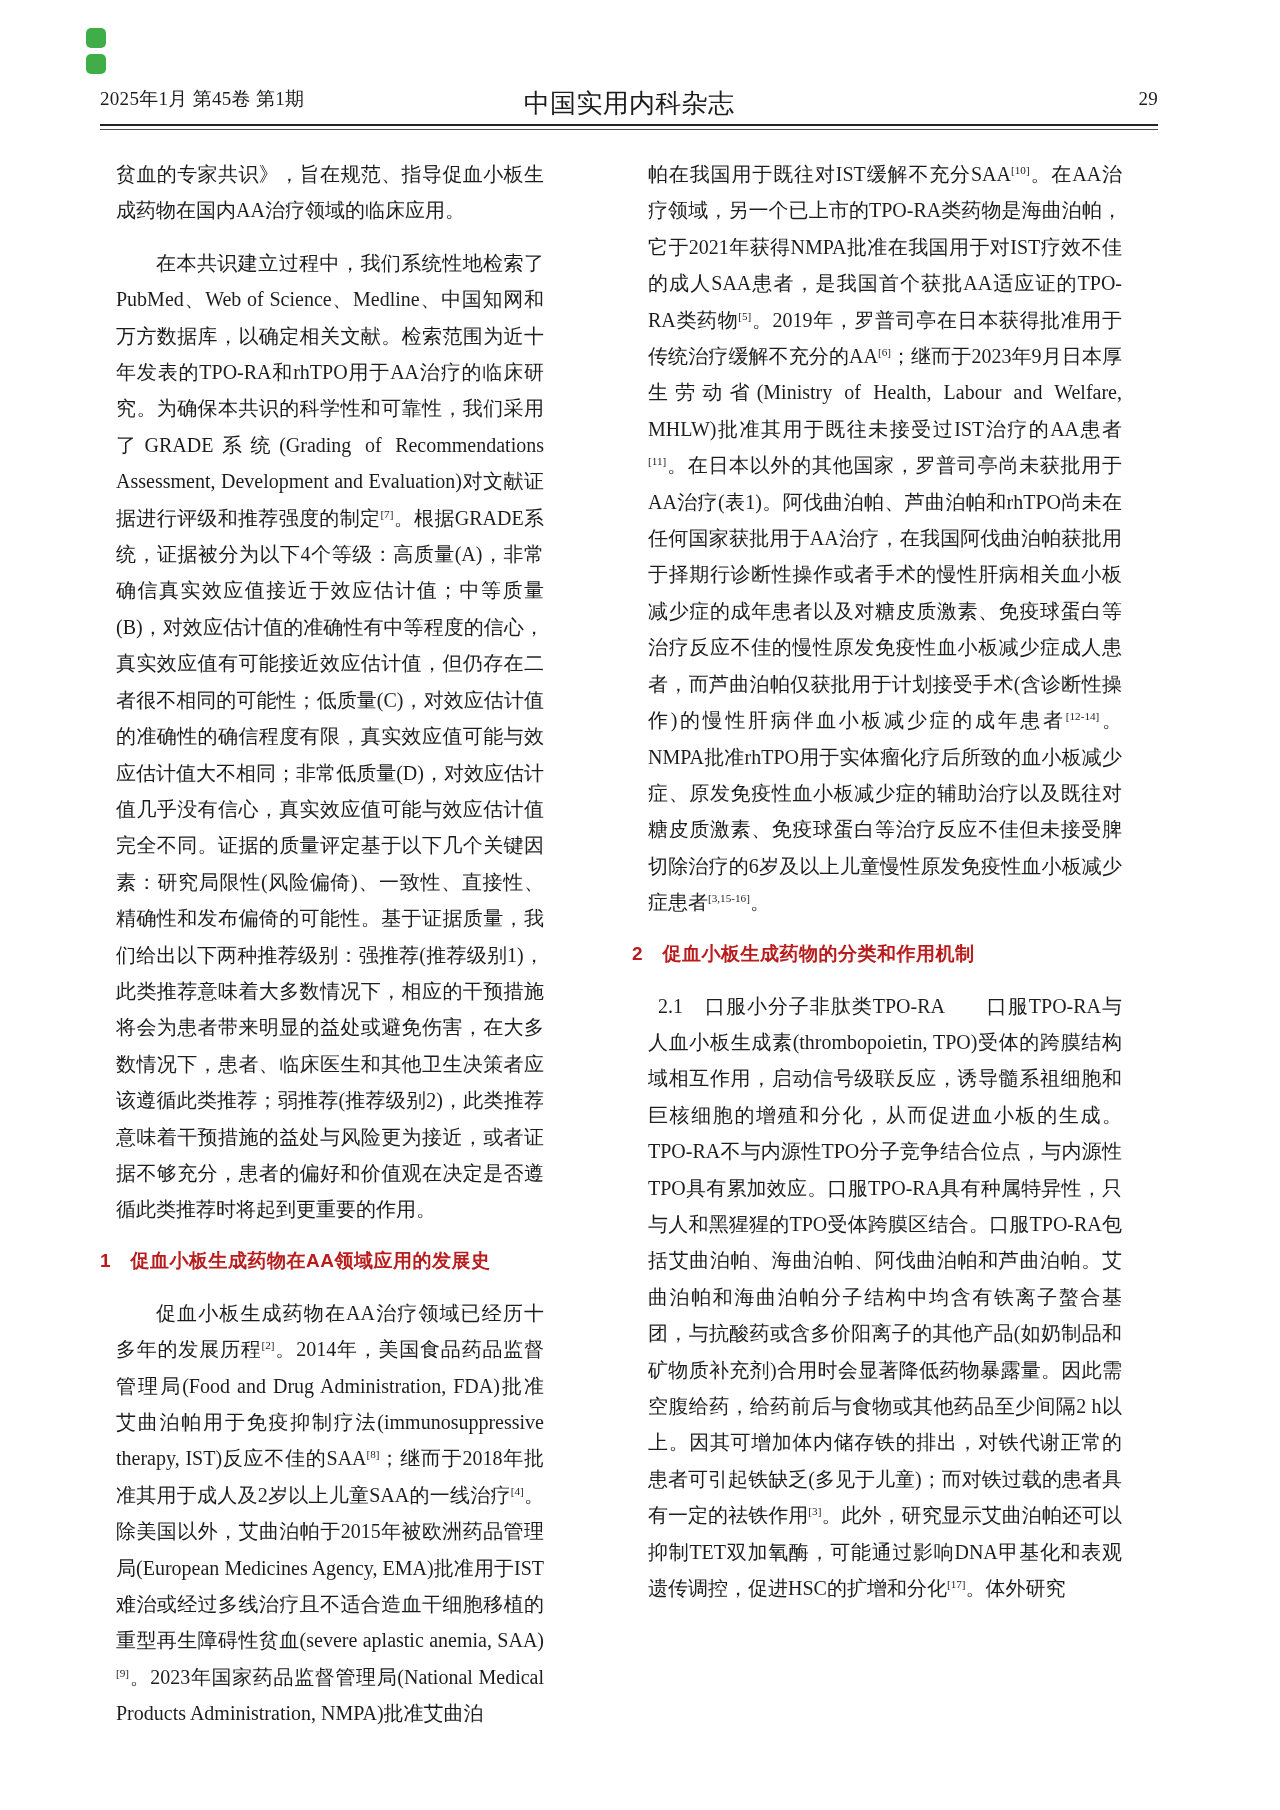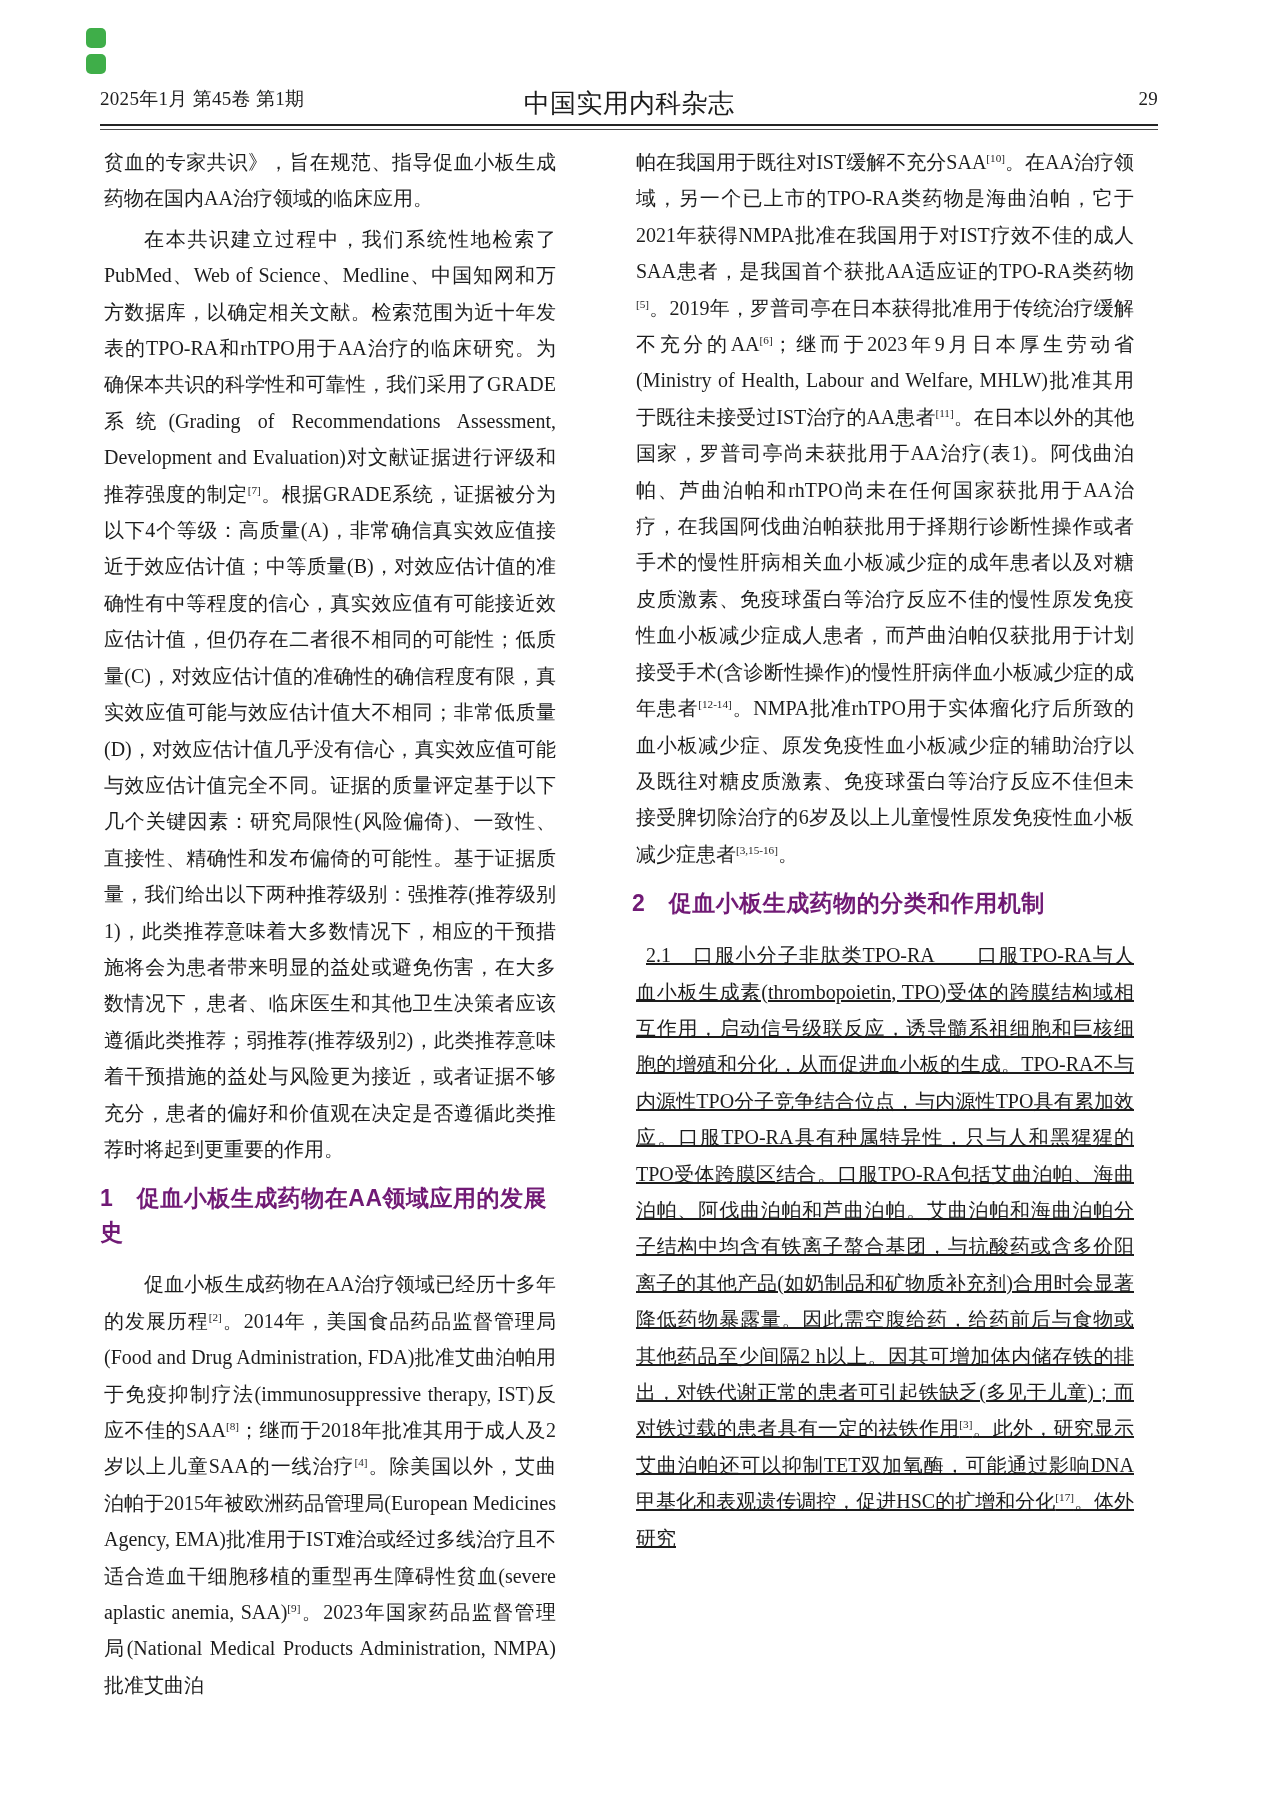--- a/index.html
+++ b/index.html
@@ -52,32 +52,32 @@
   }
   .col {
     position: absolute;
     top: 140px;
     text-align: justify;
     font-size: 20px;
     line-height: 36.4px;
   }
   .col-left  { left: 100px; width: 460px; }
   .col-right { left: 632px; width: 506px; }
-  .col p { margin: 4px; }
+  .col p { margin: 16px; }
   .col p.indent { text-indent: 2em; }
-  .col p.indent-sm { text-indent: 0.5em; text-decoration: underline; }
+  .col p.indent-sm { text-indent: 0.5em; }
   .col h3.heading {
     margin: 14px 0 17px 0;
     font-family: "Liberation Sans", "DejaVu Sans", sans-serif;
     font-weight: 700;
-    font-size: 23px;
+    font-size: 19px;
     letter-spacing: 0.5px;
     text-align: left;
     line-height: 34px;
-    color: #701a75;
+    color: #b91c1c;
   }
   sup {
     font-size: 0.56em;
     line-height: 0;
     vertical-align: 0.6em;
     letter-spacing: 0;
   }
 </style>
 </head>
 <body>

